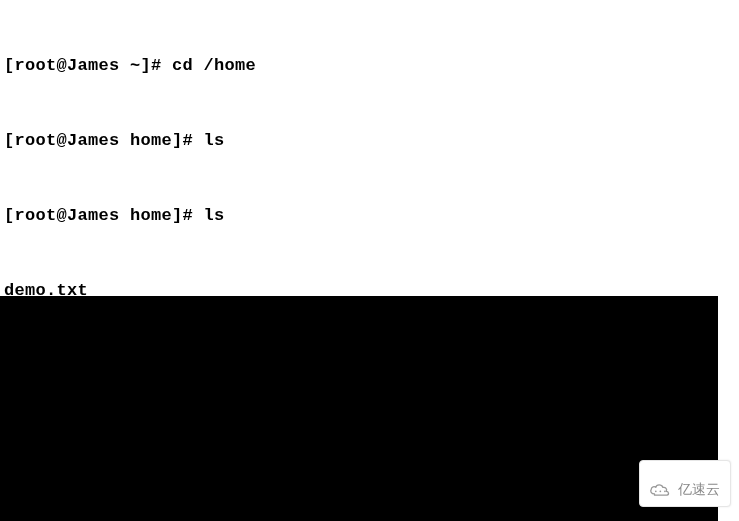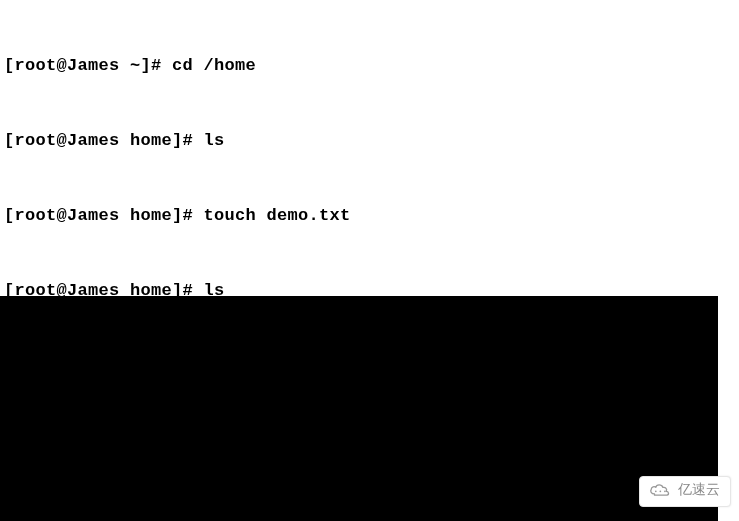--- a/index.html
+++ b/index.html
@@ -35,21 +35,21 @@
       height: 225px;
       background: #000000;
     }
     .watermark {
       position: absolute;
       right: 8px;
       bottom: 14px;
       background: #ffffff;
       border: 1px solid #e6e6e6;
       border-radius: 4px;
-      padding: 0 10px 4px 8px;
+      padding: 16px 10px 4px 8px;
       display: flex;
       align-items: center;
       gap: 4px;
       font-family: "Microsoft YaHei", sans-serif;
       font-size: 14px;
       color: #888888;
       box-shadow: 0 0 2px rgba(0,0,0,0.1);
       margin-left: 31px;
     }
     .watermark-icon {
@@ -59,21 +59,20 @@
       width: 26px;
       height: 16px;
     }
   </style>
 </head>
 <body>
 
 <div class="terminal">
   <span class="line">[root@James ~]# cd /home</span>
   <span class="line">[root@James home]# ls</span>
-  <span class="line">[root@James home]# touch demo.txt</span>
   <span class="line">[root@James home]# ls</span>
   <span class="line">demo.txt</span>
   <span class="line">[root@James home]# rm -rf demo.txt</span>
   <span class="line">[root@James home]# ls</span>
   
   
   
   
   
 </div>

